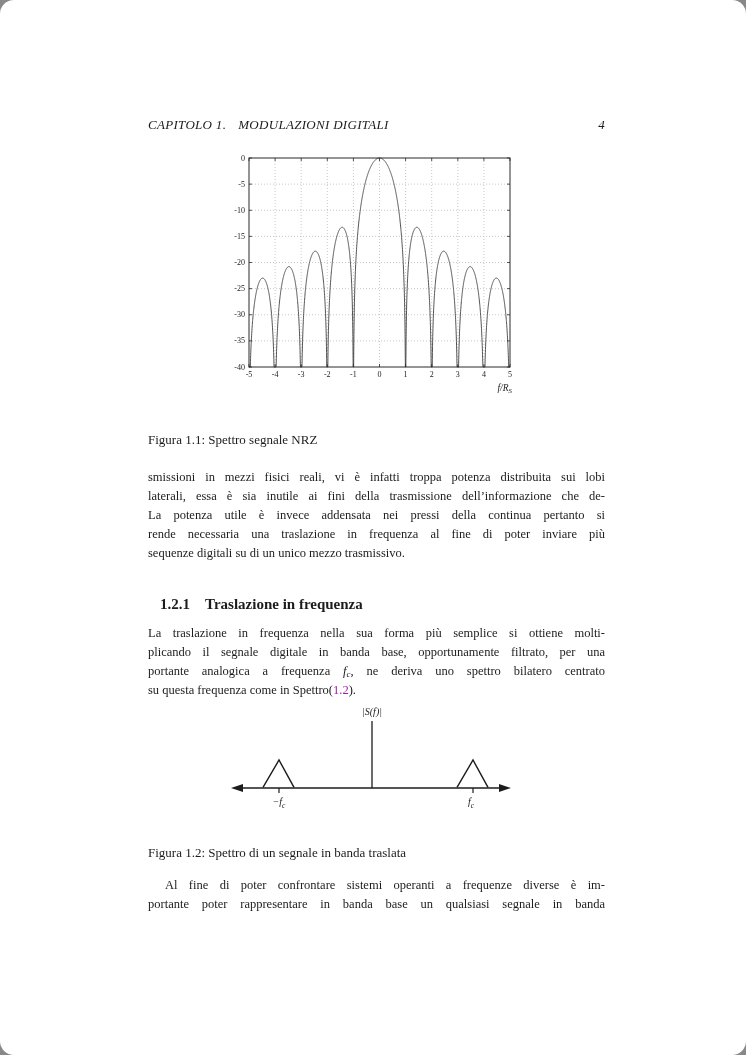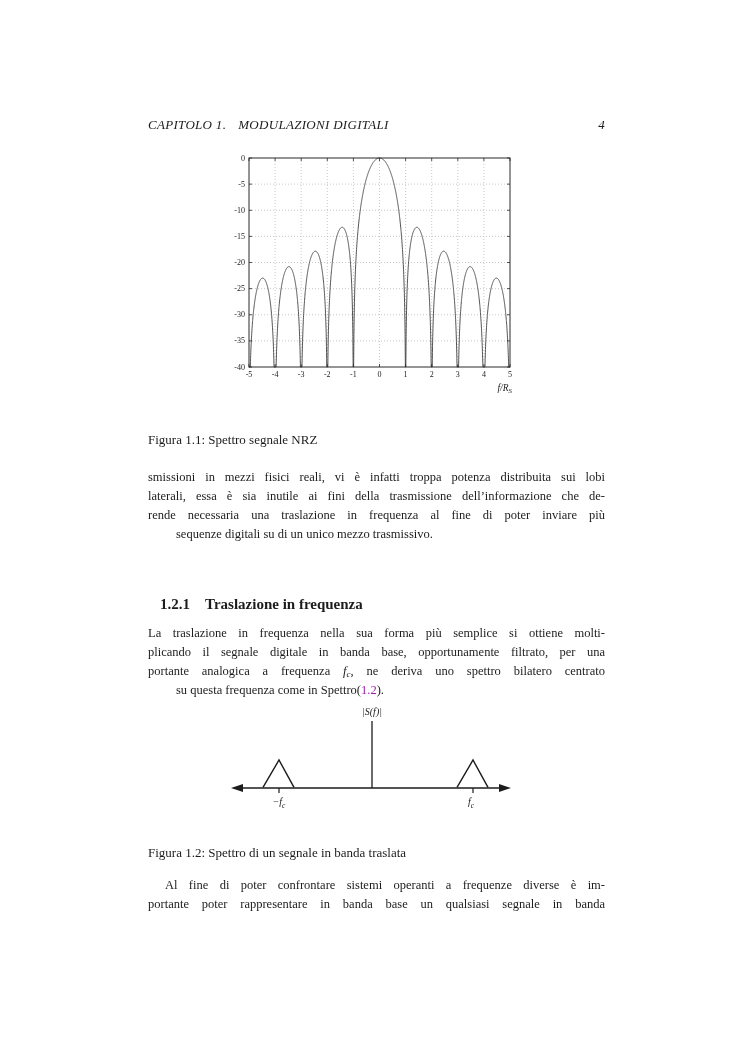--- a/index.html
+++ b/index.html
@@ -1,40 +1,41 @@
 <!DOCTYPE html>
 <html><head>
 <meta charset="utf-8">
 <style>
   html,body{margin:0;padding:0;background:#888;}
   #page{
     position:relative;width:746px;height:1055px;background:#ffffff;
     font-family:"Liberation Serif",serif;color:#1c1c1c;overflow:hidden;
     margin:0 auto;
+    border-radius:14px;
   }
   
   #hdr{
     position:absolute;left:148px;top:117px;width:457px;
     display:flex;justify-content:space-between;align-items:baseline;
     font-style:italic;font-size:13px;letter-spacing:.3px;
   }
   #hdr .chnum{margin-right:12px;}
   
   #fig1{position:absolute;left:224px;top:150px;}
   #fig1 svg .tick{font-family:"Liberation Serif",serif;font-size:8px;fill:#222;}
   #fig1 svg .xlabel{font-family:"Liberation Serif",serif;font-style:italic;font-size:9.5px;fill:#222;}
   .caption{
     position:absolute;left:148px;width:457px;text-align:left;font-size:13px;
   }
   #cap1{top:432px;}
   #cap2{top:845px;}
   
   .para{position:absolute;left:148px;width:457px;font-size:12.5px;}
   .bline{height:19px;line-height:19px;text-align:justify;text-align-last:justify;overflow:hidden;white-space:nowrap;}
-  .bline.lastline{text-align-last:left;margin-left:28px;}
+  .bline.lastline{text-align-last:left;}
   .bline.indent{padding-left:17px;}
   #para1{top:468px;}
   #para2{top:624px;}
   #para3{top:876px;}
   
   #sec{
     position:absolute;left:160px;top:596px;width:457px;
     font-weight:bold;font-size:15px;
   }
   #sec .snum{margin-right:15px;}
@@ -140,20 +141,21 @@
         <text x="21" y="219.5" text-anchor="end" class="tick">-40</text>
         <text x="288" y="241" text-anchor="end" class="xlabel"><tspan>f/R</tspan><tspan dy="2" font-size="7">S</tspan></text>
       </svg>
   </div>
 
   <div id="cap1" class="caption">Figura 1.1: Spettro segnale NRZ</div>
 
   <div id="para1" class="para">
     <div class="bline">smissioni in mezzi fisici reali, vi è infatti troppa potenza distribuita sui lobi</div>
     <div class="bline">laterali, essa è sia inutile ai fini della trasmissione dell’informazione che de-</div>
+    <div class="bline">La potenza utile è invece addensata nei pressi della continua pertanto si</div>
     <div class="bline">rende necessaria una traslazione in frequenza al fine di poter inviare più</div>
     <div class="bline lastline">sequenze digitali su di un unico mezzo trasmissivo.</div>
   </div>
 
   <div id="sec">
     <span class="snum">1.2.1</span><span>Traslazione in frequenza</span>
   </div>
 
   <div id="para2" class="para">
     <div class="bline">La traslazione in frequenza nella sua forma più semplice si ottiene molti-</div>

